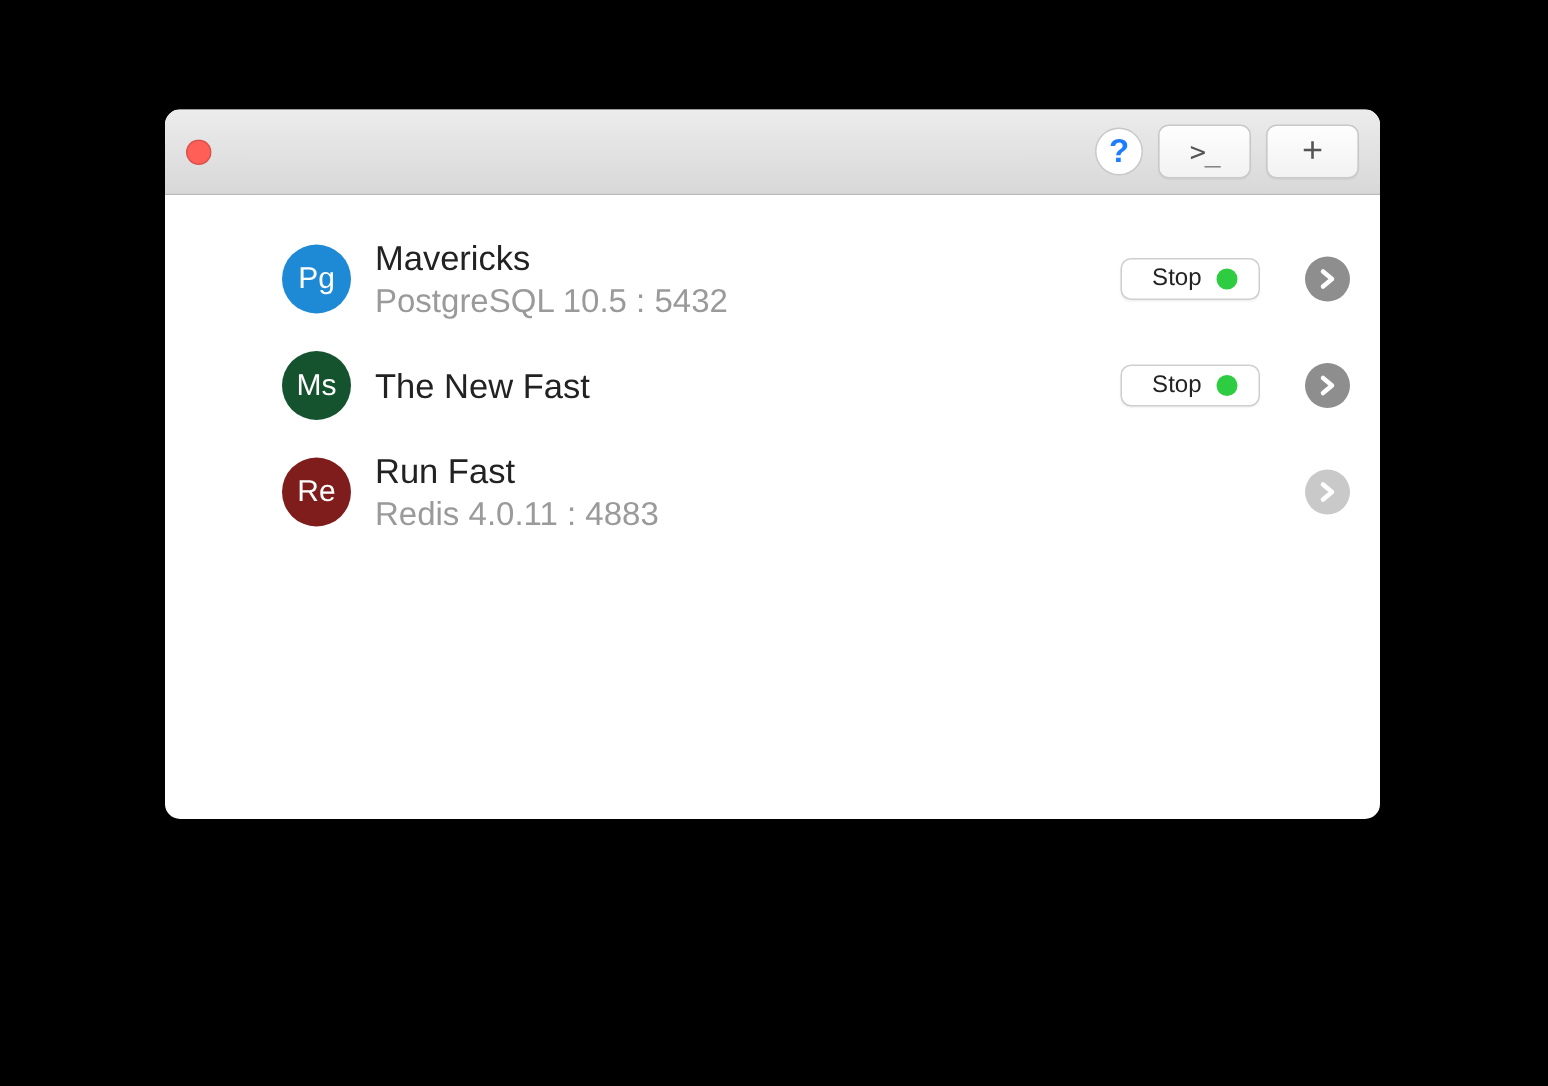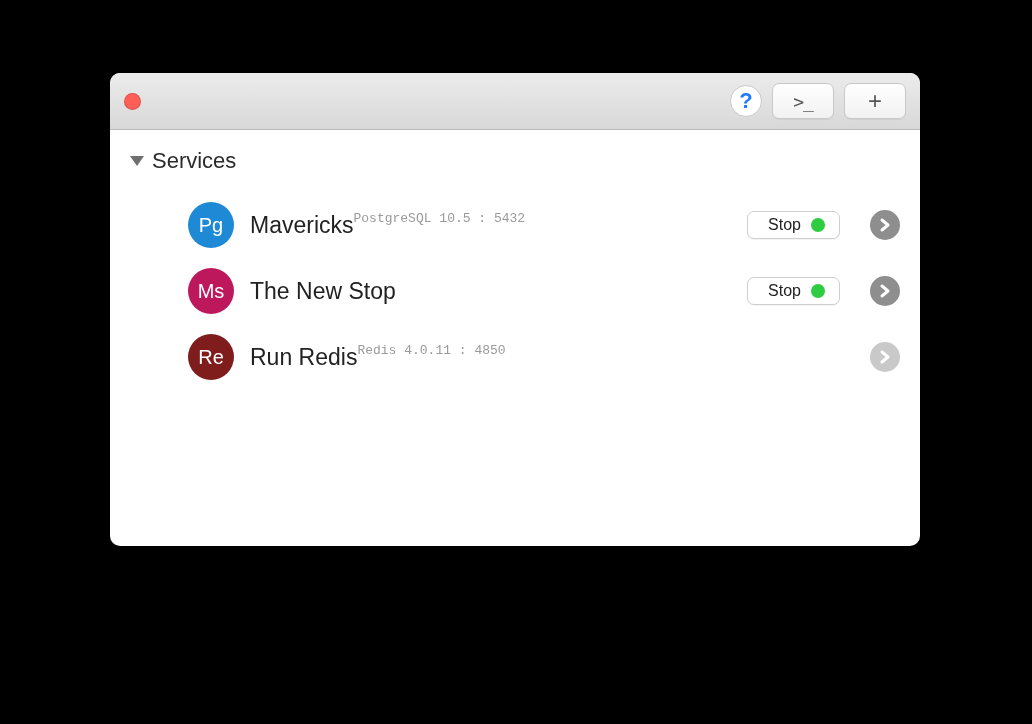--- a/index.html
+++ b/index.html
@@ -114,31 +114,30 @@
     width: 46px; height: 46px; border-radius: 50%;
     display: flex; align-items: center; justify-content: center;
     color: #fff;
     font-size: 20px;
     flex: 0 0 auto;
   }
 
   .svc-text {
     flex: 1;
     display: flex;
-    flex-direction: row;
+    flex-direction: column;
     line-height: 1.25;
   }
   .svc-name {
     font-size: 23px;
     color: #222;
   }
   .svc-sub {
-    font-size: 13px;
+    font-size: 22px;
     color: #9a9a9a;
-    font-family: Liberation Mono, monospace;
   }
 
   .svc-btn {
     display: flex;
     align-items: center;
     gap: 10px;
     padding: 4px 14px 4px 20px;
     background: #fff;
     border: 1px solid #cfcfcf;
     border-radius: 7px;
@@ -179,62 +178,58 @@
     <div class="tb-btn">
       <span class="term-glyph">&gt;_</span>
     </div>
     <div class="tb-btn">
       <span class="plus-glyph">+</span>
     </div>
   </div>
 
   <div class="content">
 
-    <div class="section-header">
-      <div class="disclosure"></div>
-      <div class="section-title">Services</div>
-    </div>
 
     <div id="services-list">
         <div class="service-row">
           <div class="svc-icon" style="background: rgb(30, 138, 214);">Pg</div>
           <div class="svc-text">
             <div class="svc-name">Mavericks</div>
             <div class="svc-sub">PostgreSQL 10.5 : 5432</div>
           </div>
           <div class="svc-btn">
             <span>Stop</span>
             <span class="status-dot dot-green"></span>
           </div>
           <div class="arrow-btn arrow-enabled">
             <svg width="16" height="16" viewBox="0 0 16 16">
               <path d="M5 3 L11 8 L5 13" fill="none" stroke="#fff" stroke-width="3" stroke-linecap="round" stroke-linejoin="round"></path>
             </svg>
           </div>
         </div>
         <div class="service-row">
-          <div class="svc-icon" style="background: #be185d;">Ms</div>
+          <div class="svc-icon" style="background: #14532d;">Ms</div>
           <div class="svc-text">
-            <div class="svc-name">The New Stop</div>
+            <div class="svc-name">The New Fast</div>
           </div>
           <div class="svc-btn">
             <span>Stop</span>
             <span class="status-dot dot-green"></span>
           </div>
           <div class="arrow-btn arrow-enabled">
             <svg width="16" height="16" viewBox="0 0 16 16">
               <path d="M5 3 L11 8 L5 13" fill="none" stroke="#fff" stroke-width="3" stroke-linecap="round" stroke-linejoin="round"></path>
             </svg>
           </div>
         </div>
         <div class="service-row">
           <div class="svc-icon" style="background: #7f1d1d;">Re</div>
           <div class="svc-text">
-            <div class="svc-name">Run Redis</div>
-            <div class="svc-sub">Redis 4.0.11 : 4850</div>
+            <div class="svc-name">Run Fast</div>
+            <div class="svc-sub">Redis 4.0.11 : 4883</div>
           </div>
           <div class="arrow-btn arrow-disabled">
             <svg width="16" height="16" viewBox="0 0 16 16">
               <path d="M5 3 L11 8 L5 13" fill="none" stroke="#fff" stroke-width="3" stroke-linecap="round" stroke-linejoin="round"></path>
             </svg>
           </div>
         </div>
       </div>
 
   </div>

